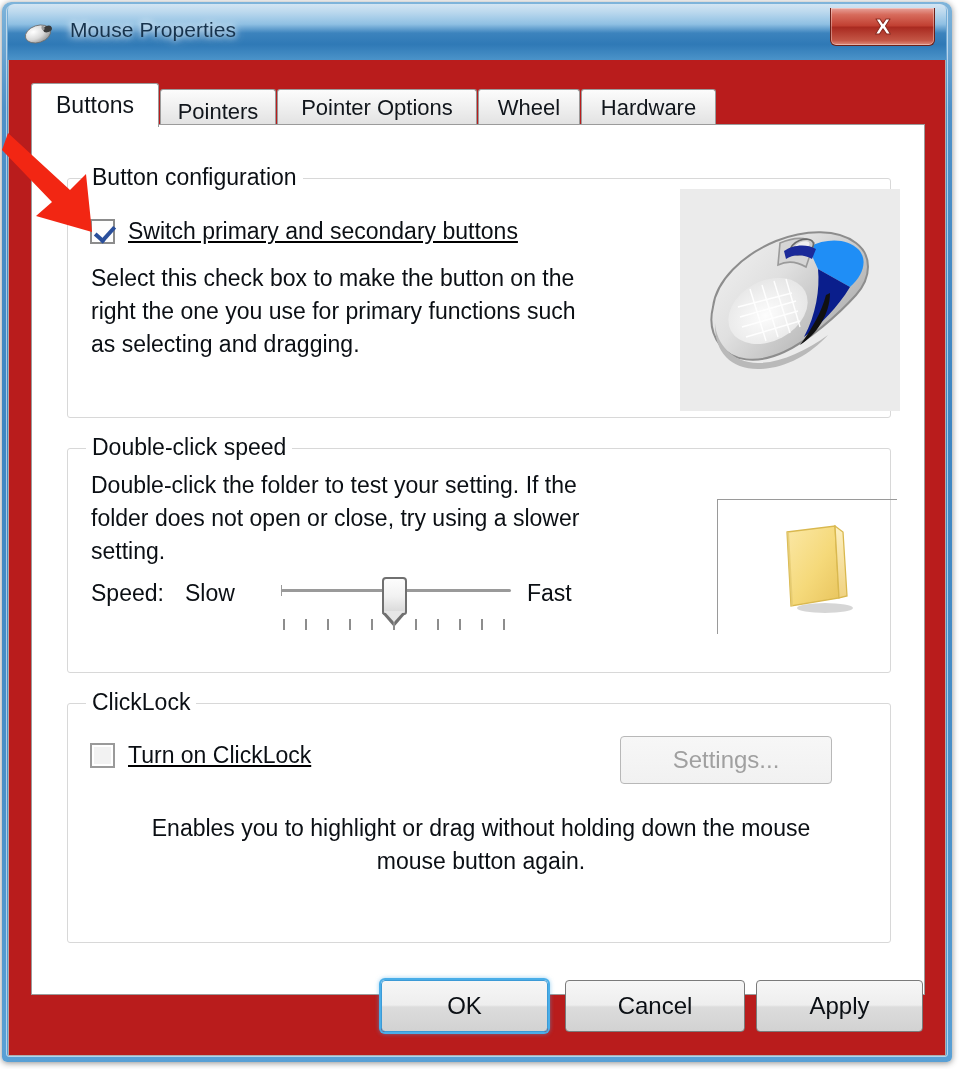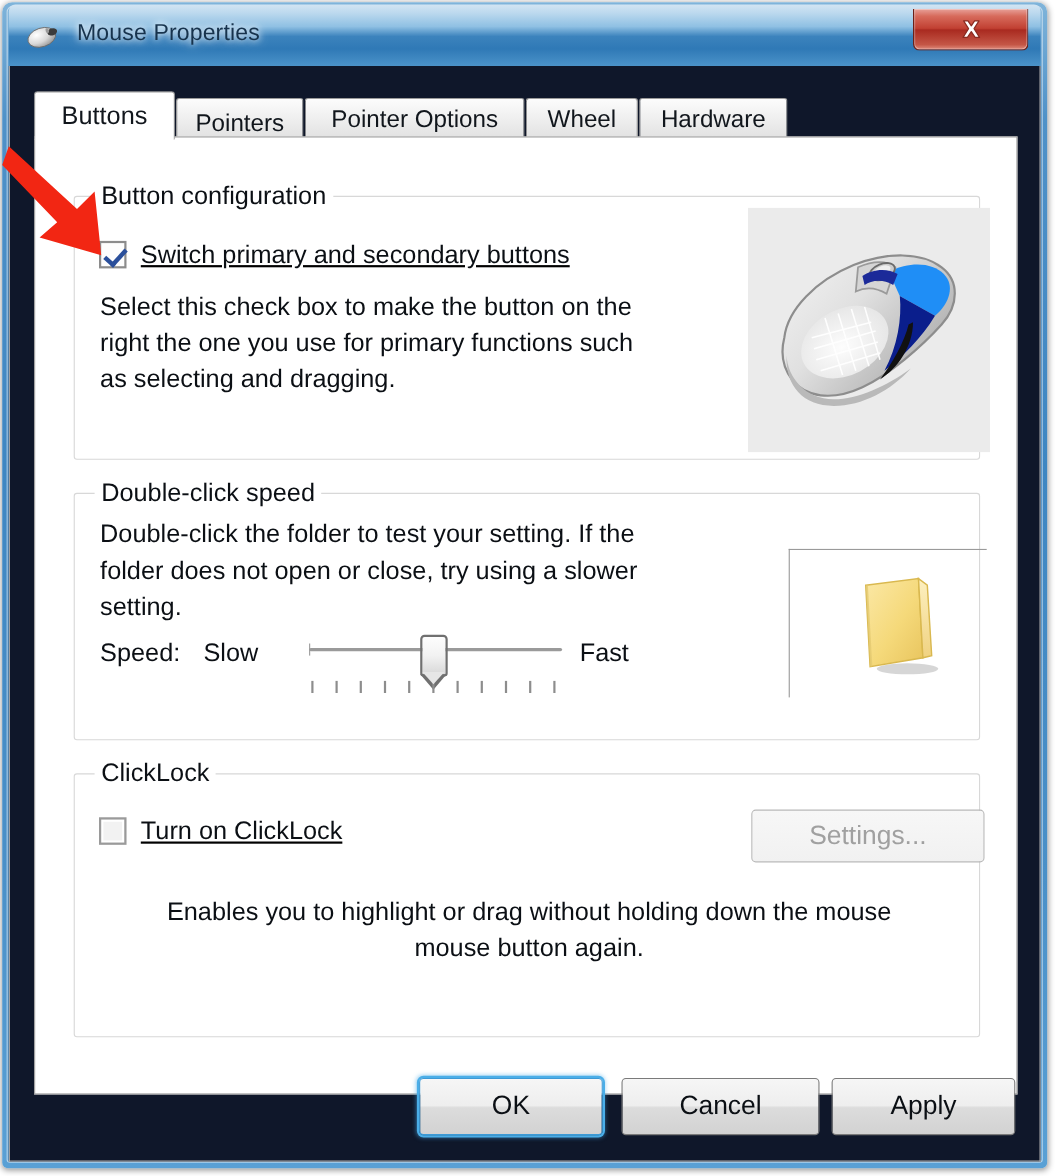--- a/index.html
+++ b/index.html
@@ -101,21 +101,21 @@
     font-size: 27px; font-weight: bold;
     color: #ffffff;
     text-shadow: 0 1px 2px rgba(0,0,0,0.65), 0 0 2px rgba(0,0,0,0.5);
   }
 
   
   .dialog-body {
     position: absolute;
     left: 8px; top: 60px;
     width: 938px; height: 996px;
-    background: #0f172a;
+    background: #b91c1c;
     border: 1px solid #adadad;
     border-top: none;
   }
 
   
   .tabstrip {
     position: absolute;
     left: 22px; top: 23px;
     width: 894px; height: 42px;
   }
@@ -476,21 +476,21 @@
       </div>
 
       <div class="groupbox" style="left:35px; top:578px; width:824px; height:240px;text-align:center;">
         <span class="group-title">ClickLock</span>
 
         <div class="check-row" style="left:22px; top:38px;">
           <span class="checkbox disabled"></span>
           <span class="check-label">Turn on ClickLock</span>
         </div>
 
-        <div class="btn disabled" style="left:615px; top:32px; width:212px; height:48px;">
+        <div class="btn disabled" style="left:552px; top:32px; width:212px; height:48px;">
           <span>Settings...</span>
         </div>
 
         <div class="static-text" style="left:23px; top:108px; width:780px;">
           <div>Enables you to highlight or drag without holding down the mouse</div>
           <div>mouse button again.</div>
         </div>
       </div>
 
     </div>

